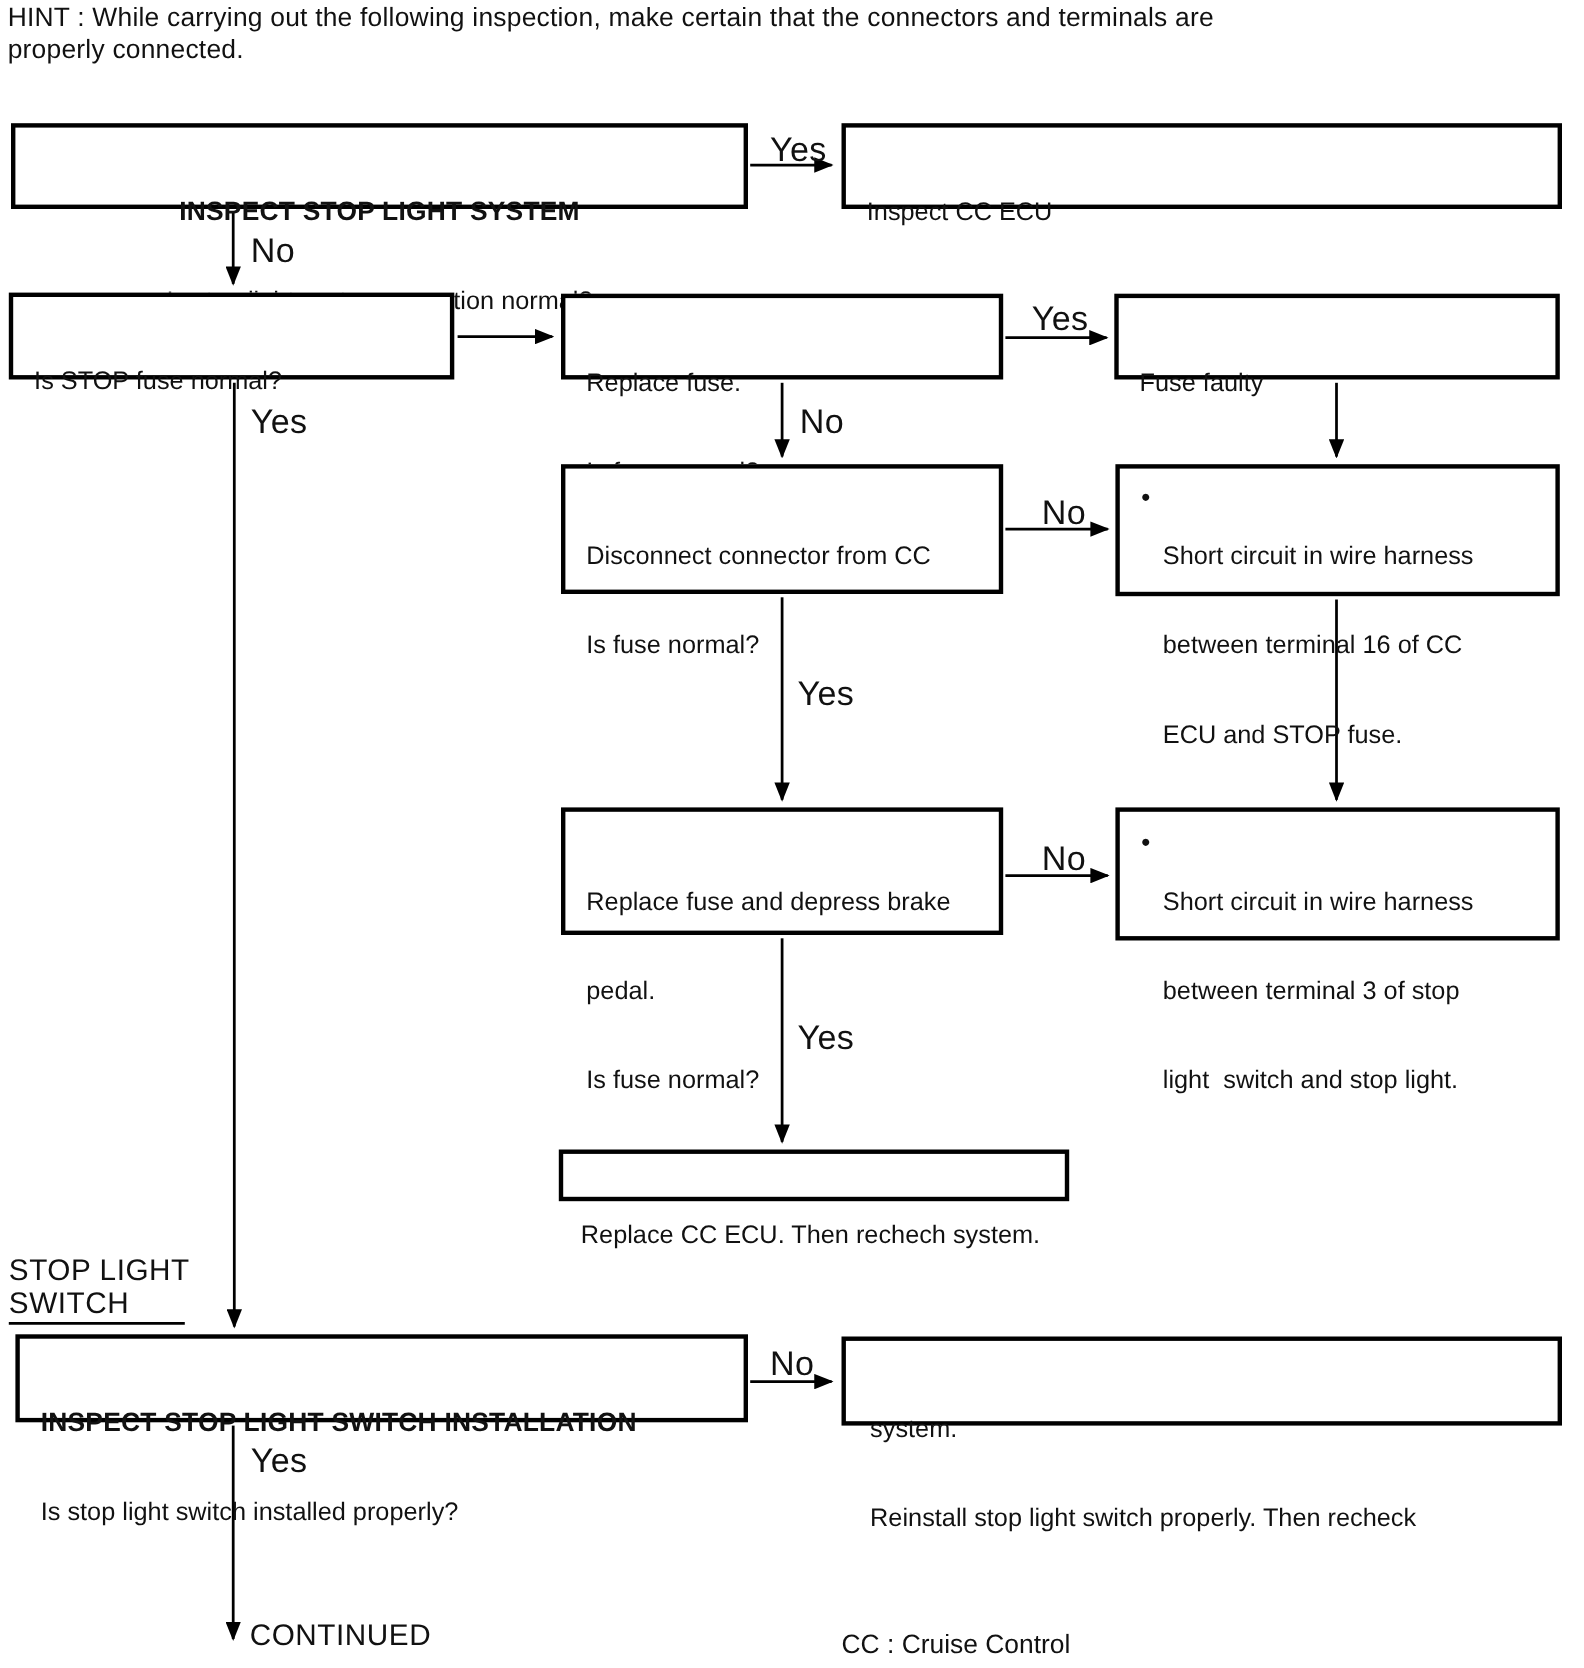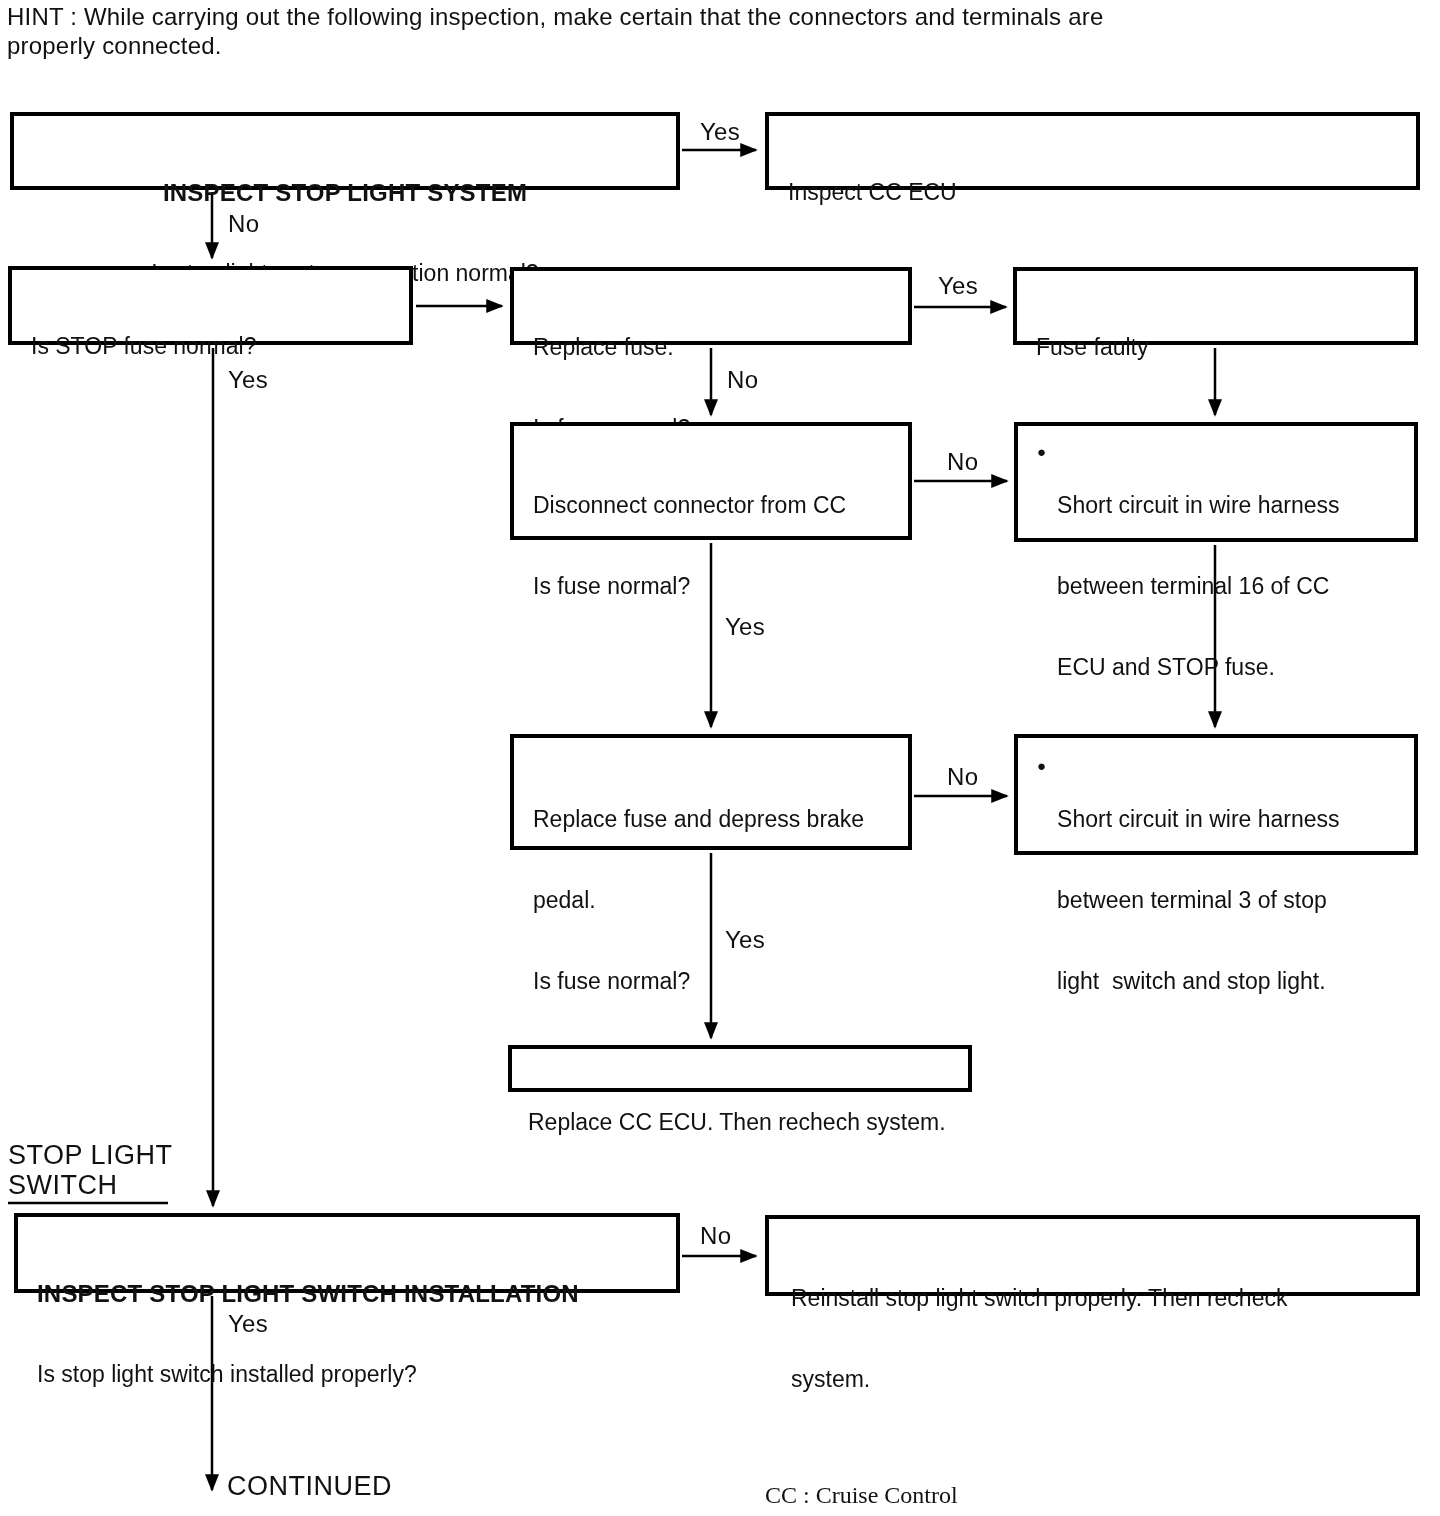--- a/index.html
+++ b/index.html
@@ -10,24 +10,24 @@
   }
   .hint { position:absolute; left:7px; top:2px; font-size:24px; line-height:29px; letter-spacing:0.2px; }
   .box {
     position:absolute; box-sizing:border-box; border:4px solid #000; background:#fff;
     font-size:23px; line-height:27px; padding:9px 19px; white-space:pre-wrap;
   }
   .box .title { font-weight:bold; font-size:24px; letter-spacing:0.2px; }
   .bullet-box { display:flex; align-items:flex-start; }
   .bullet { font-size:15px; line-height:27px; margin-right:11px; }
   .lines { white-space:pre-wrap; }
-  .lbl { position:absolute; font-size:24px; letter-spacing:0.3px; }
+  .lbl { position:absolute; font-size:31px; letter-spacing:0.3px; }
   .section-label { position:absolute; left:8px; top:1140px; font-size:27px; line-height:30px; letter-spacing:0.5px; }
   .continued { position:absolute; left:227px; top:1471px; font-size:27px; letter-spacing:0.5px; }
-  .legend { position:absolute; left:765px; top:1482px; font-size:24px;font-family:Liberation Serif, serif; }
+  .legend { position:absolute; left:765px; top:1482px; font-size:24px; }
   svg.connectors { position:absolute; left:0; top:0; }
   svg.connectors line { stroke:#000; stroke-width:2.5; }
 </style>
 </head>
 <body>
 
 <div class="canvas">
 
   <svg class="connectors" width="1440" height="1516" viewBox="0 0 1440 1516">
     <defs>
@@ -110,22 +110,22 @@
   <div class="section-label">
     <div>STOP LIGHT</div>
     <div>SWITCH</div>
   </div>
 
   <div class="box" style="left:14px; top:1213px; width:666px; height:80px;">
     <div class="title">INSPECT STOP LIGHT SWITCH INSTALLATION</div>
     <div>Is stop light switch installed properly?</div>
   </div>
   <div class="box" style="left:765px; top:1215px; width:655px; height:81px; padding-top:12px; padding-left:22px;">
+    <div>system.</div>
     <div>Reinstall stop light switch properly. Then recheck</div>
-    <div>system.</div>
   </div>
 
   <div class="lbl" style="left:700px; top:118px;">Yes</div>
   <div class="lbl" style="left:228px; top:210px;">No</div>
   <div class="lbl" style="left:938px; top:272px;">Yes</div>
   <div class="lbl" style="left:727px; top:366px;">No</div>
   <div class="lbl" style="left:228px; top:366px;">Yes</div>
   <div class="lbl" style="left:947px; top:448px;">No</div>
   <div class="lbl" style="left:725px; top:613px;">Yes</div>
   <div class="lbl" style="left:947px; top:763px;">No</div>

